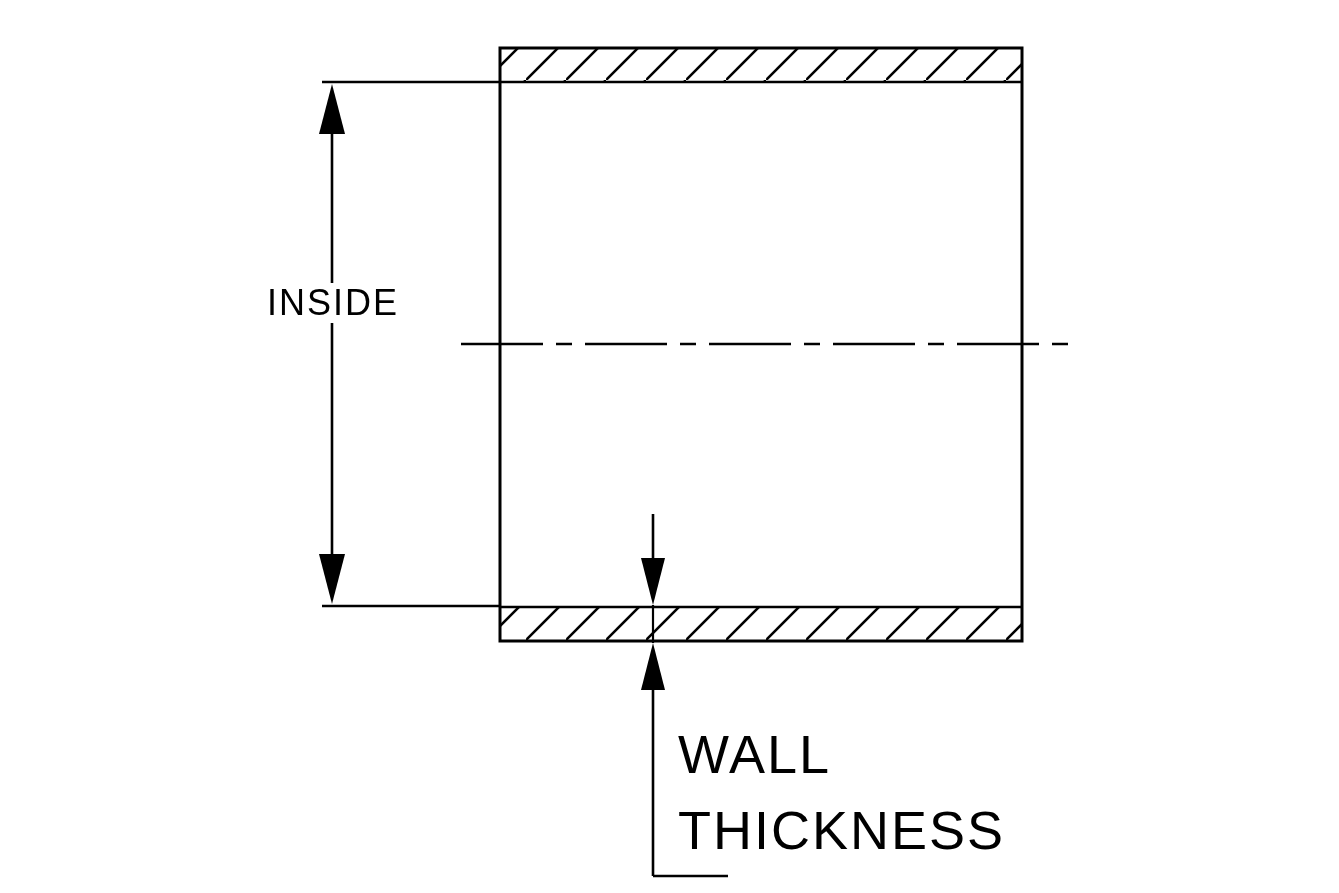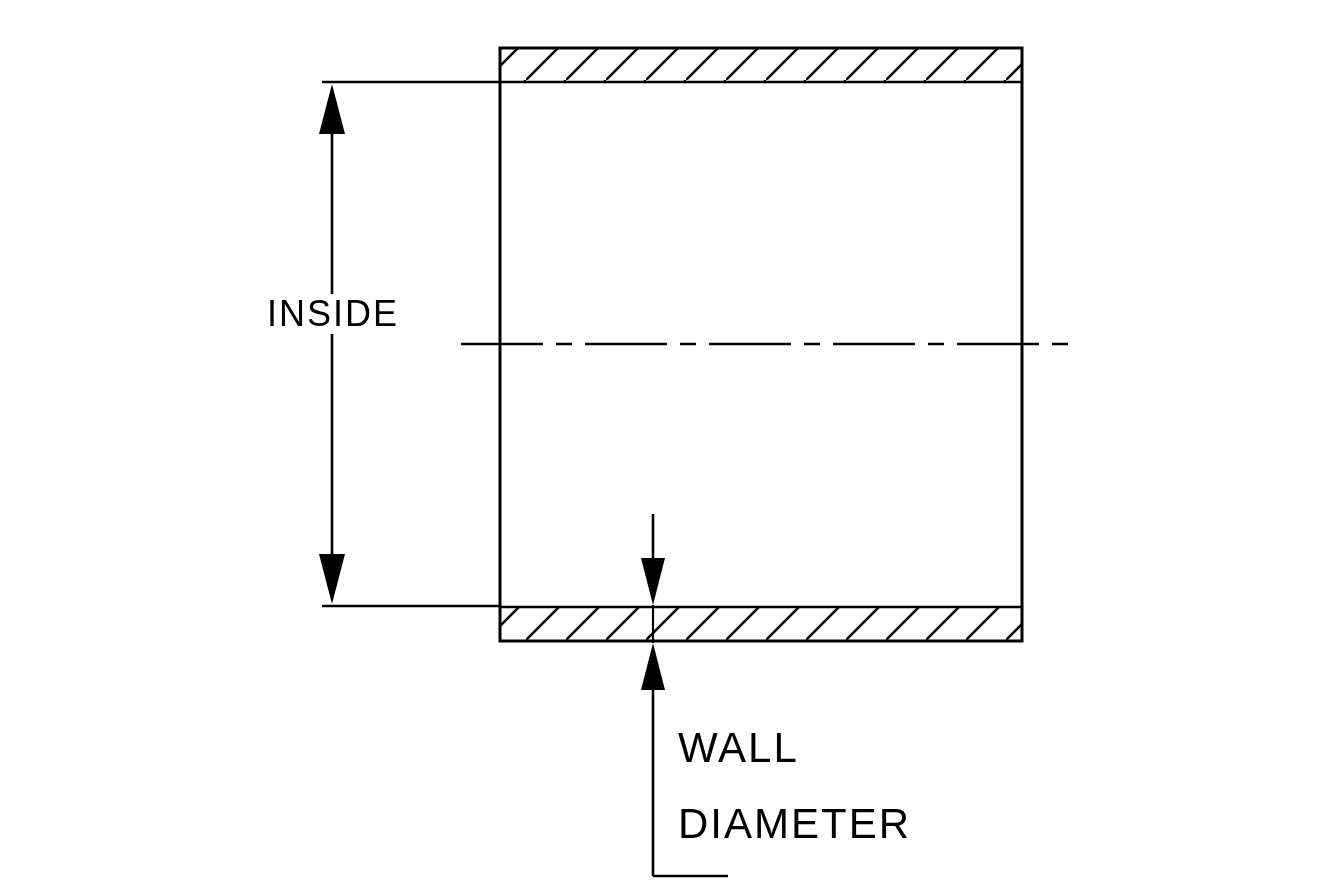--- a/index.html
+++ b/index.html
@@ -30,21 +30,21 @@
   }
   .dim-label.centered {
     transform: translateX(-50%);
     padding: 2px 8px;
     text-align: center;
   }
   .id-label {
     font-size: 36px;
   }
   .wt-label {
-    font-size: 42px;
+    font-size: 54px;
   }
 </style>
 </head>
 <body>
 
 <div class="canvas">
 
   <svg width="1339" height="893" viewBox="0 0 1339 893">
     <defs>
       <pattern id="hatch" patternUnits="userSpaceOnUse" width="40" height="40" patternTransform="translate(6,0)">
@@ -72,18 +72,18 @@
     <polygon points="332,604 319,554 345,554" fill="#000000"></polygon>
 
     <line x1="653" y1="514" x2="653" y2="562" stroke="#000000" stroke-width="2.6"></line>
     <line x1="653" y1="605" x2="653" y2="643" stroke="#000000" stroke-width="2.2"></line>
     <polygon points="653,605 641,558 665,558" fill="#000000"></polygon>
     <polygon points="653,643 641,690 665,690" fill="#000000"></polygon>
     <line x1="653" y1="688" x2="653" y2="876" stroke="#000000" stroke-width="2.6"></line>
     <line x1="653" y1="876" x2="728" y2="876" stroke="#000000" stroke-width="2.6"></line>
   </svg>
 
-  <div class="dim-label centered id-label" style="left:333px; top:294px;">INSIDE</div>
+  <div class="dim-label centered id-label" style="left:333px; top:283px;">INSIDE</div>
 
   <div class="dim-label wt-label" style="left:678px; top:727px;">WALL</div>
-  <div class="dim-label wt-label" style="left:678px; top:803px;">DIAMETER</div>
+  <div class="dim-label wt-label" style="left:678px; top:803px;">THICKNESS</div>
 
 </div>
 
 </body></html>

